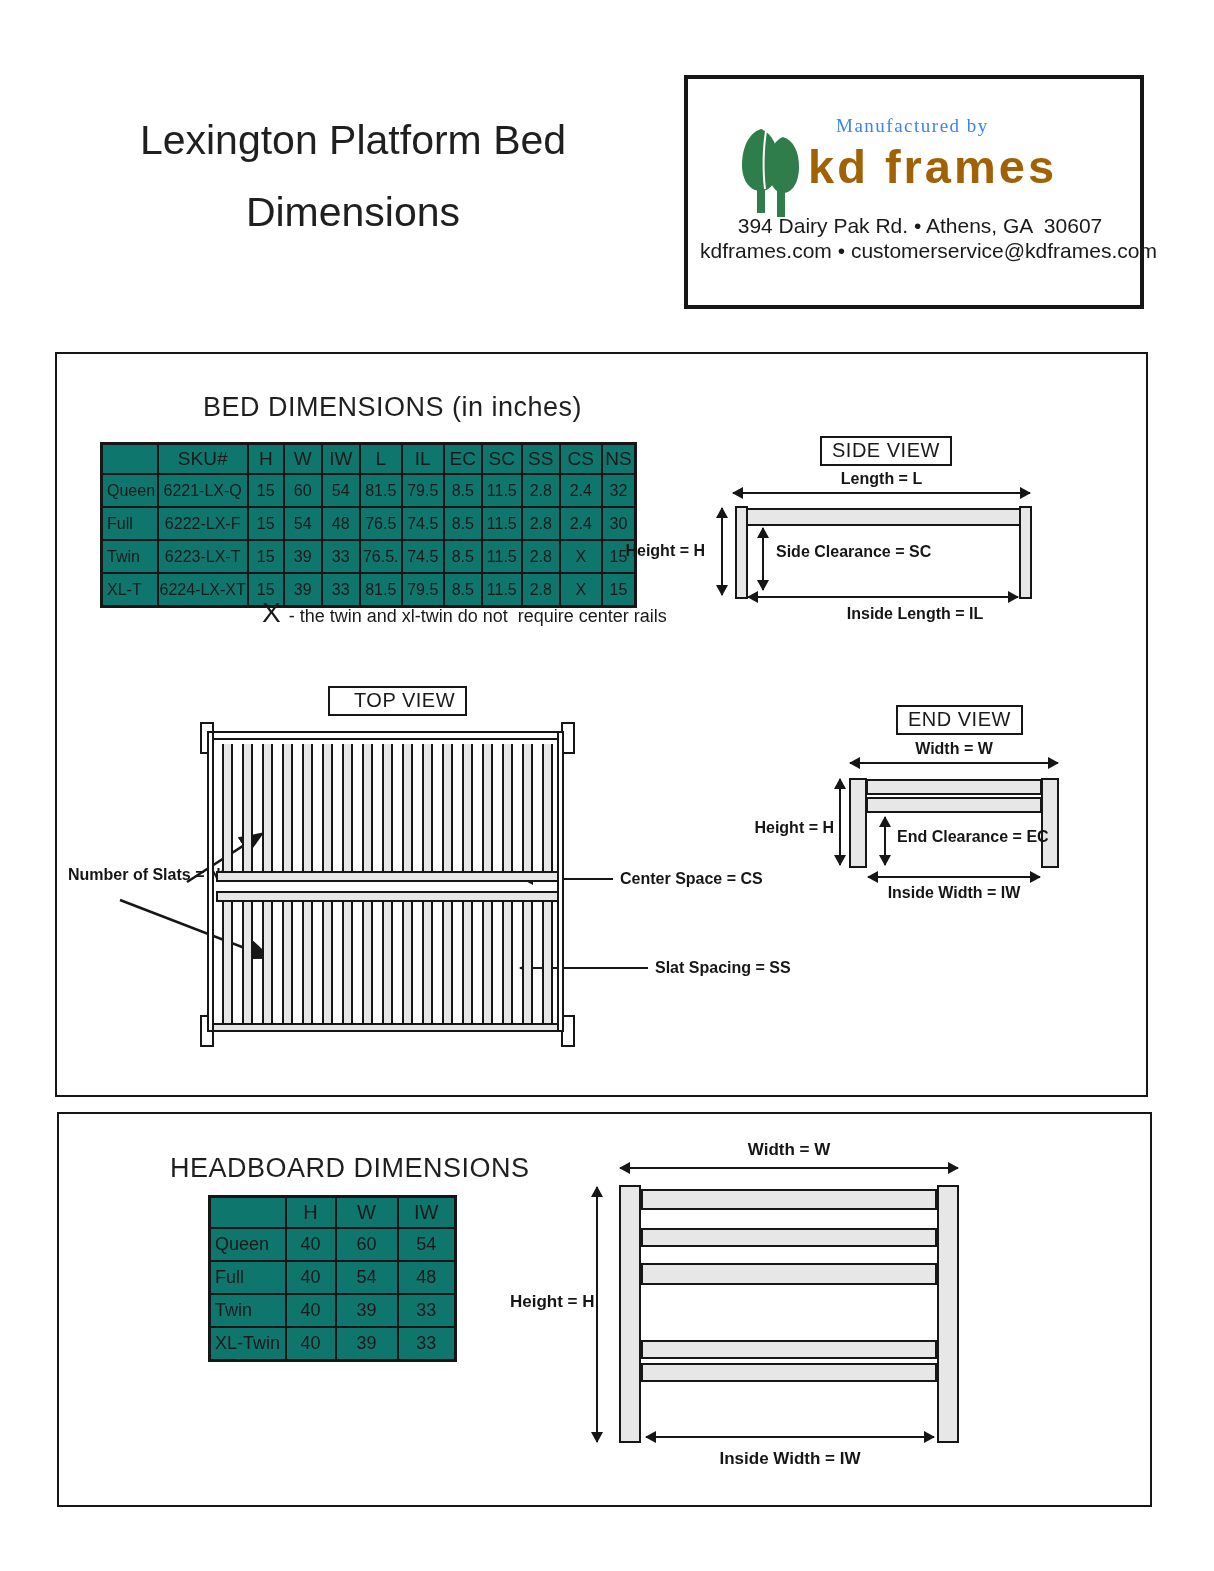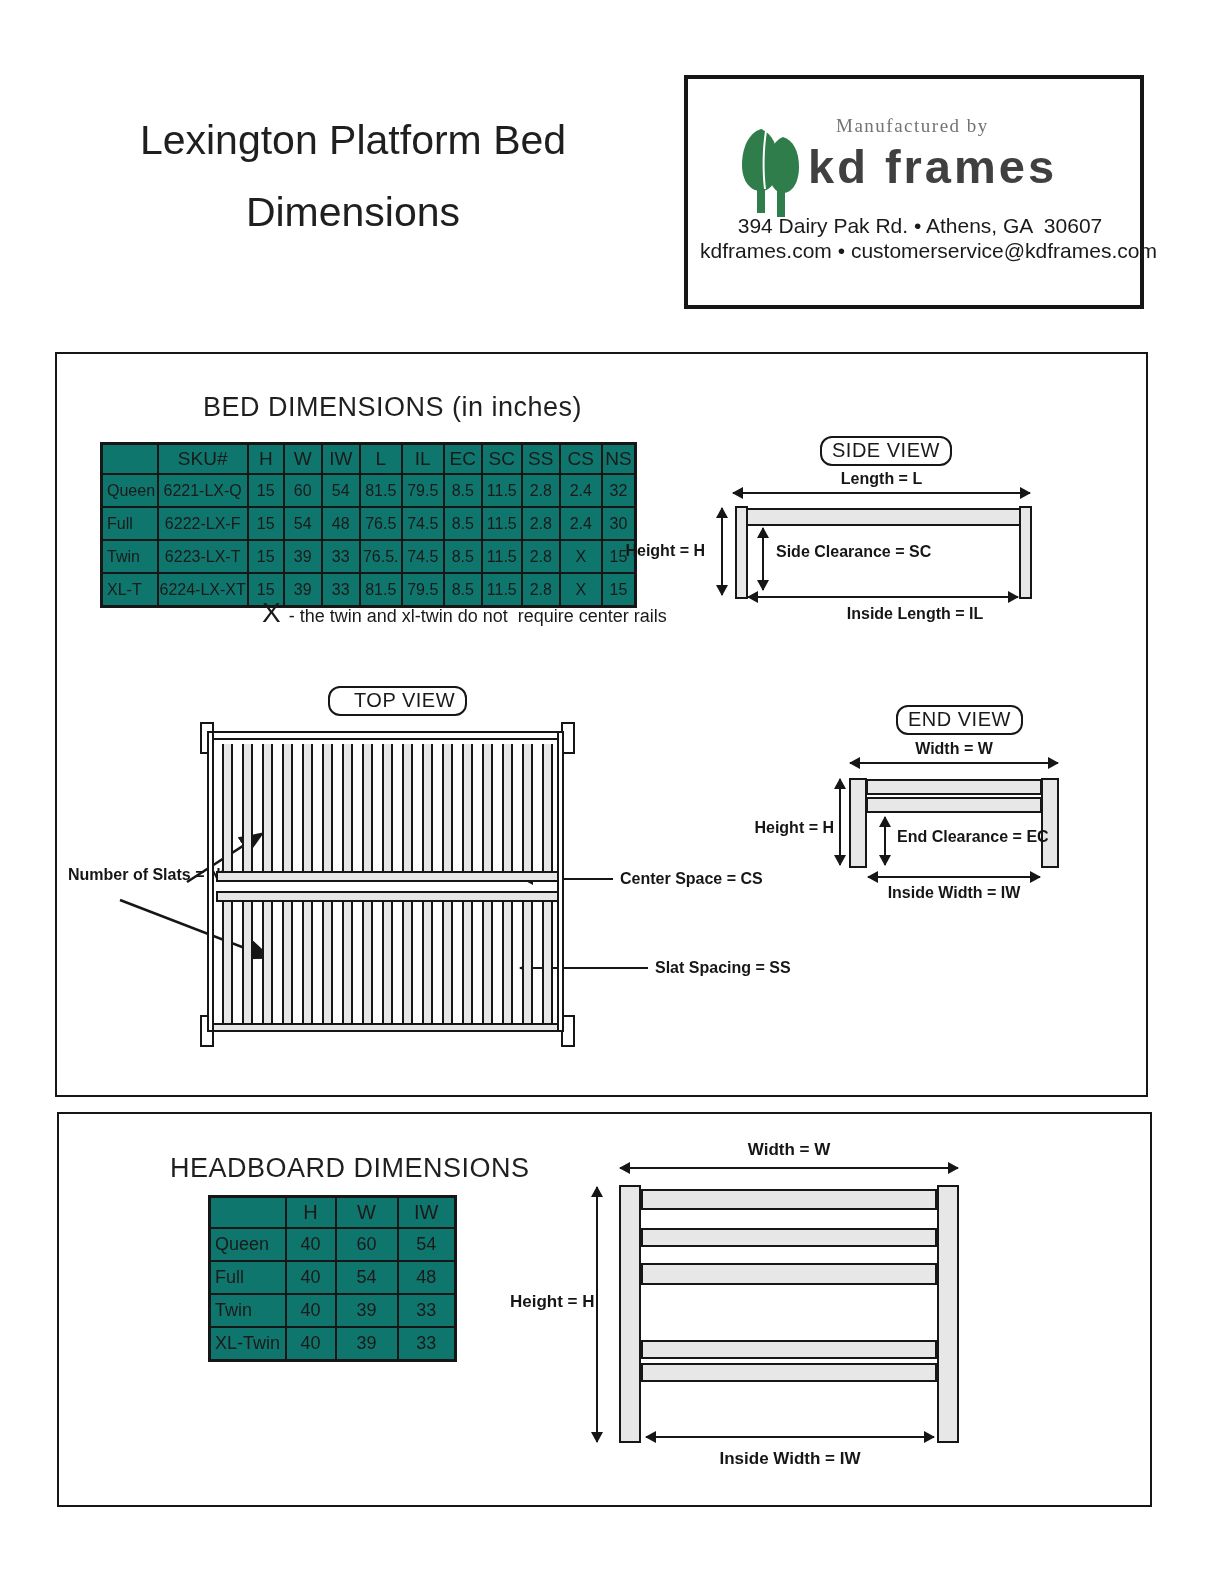--- a/index.html
+++ b/index.html
@@ -11,21 +11,21 @@
   .abs { position:absolute; }
 
   
   #doc-title { left:118px; top:104px; width:470px; text-align:center;
     font-size:41px; line-height:72px; color:#1f1f1f; }
 
   
   #mfg-box { left:684px; top:75px; width:452px; height:226px;
     border:4px solid #161616; background:#fff; }
   #mfg-tagline { left:148px; top:36px; font-family:"Liberation Serif", serif;
-    font-size:19px; letter-spacing:1.5px; color:#737373; }
+    font-size:19px; letter-spacing:1.5px; color:#3b82f6; }
   #mfg-logo { left:52px; top:46px; }
   #mfg-brand { left:120px; top:60px; font-size:47px; font-weight:bold;
     letter-spacing:3px; }
   #mfg-addr-wrap { left:0; top:134px; width:452px; text-align:center; }
   #mfg-addr-wrap div { font-size:21px; line-height:25px; white-space:pre;margin-left:12px; }
 
   
   .section-box { border:2px solid #161616; background:#fff; }
   #box-bed  { left:55px; top:352px;  width:1089px; height:741px; }
   #box-head { left:57px; top:1112px; width:1091px; height:391px; }
@@ -44,21 +44,21 @@
   #head-table td { height:31px; font-size:18px; }
   table.dim-table td.rowlabel { text-align:left; padding-left:4px; }
   table.dim-table td.xcell { font-size:20px; }
 
   
   #footnote { left:262px; top:597px; display:flex; align-items:baseline; gap:8px; }
   #footnote .xbig { font-size:28px; }
   #footnote .ftext { font-size:18px; white-space:pre; }
 
   
-  .view-title { border:2.5px solid #161616; border-radius:12px; background:#fff;
+  .view-title { border:2.5px solid #161616; border-radius:0; background:#fff;
     font-size:20px; padding:1px 10px 2px 10px; letter-spacing:0.5px; }
 
   
   .dim-label { font-size:16px; font-weight:bold; white-space:nowrap; color:#161616; }
   .center { text-align:center; }
   .right { text-align:right; }
 
   
   .harrow { height:0; border-top:2px solid #161616; }
   .harrow::before, .harrow::after { content:""; position:absolute; top:-7px;
@@ -103,21 +103,21 @@
     <div class="abs" id="mfg-tagline">Manufactured by</div>
     <svg class="abs" id="mfg-logo" width="62" height="100" viewBox="0 0 62 100">
       <g fill="#2e7d4b">
         <rect x="17" y="62" width="8" height="26"></rect>
         <rect x="37" y="64" width="8" height="28"></rect>
         <path d="M21 4 C8 8 2 24 2 40 C2 56 10 66 21 66 C32 66 38 54 38 38 C38 20 32 8 21 4 Z"></path>
         <path d="M43 12 C33 16 28 28 28 42 C28 56 34 68 43 68 C53 68 59 56 59 42 C59 26 53 15 43 12 Z"></path>
         <path d="M25 6 C22 26 22 46 24 64 L26 64 C24 46 24 26 27 6 Z" fill="#ffffff"></path>
       </g>
     </svg>
-    <div class="abs" id="mfg-brand" style="color:#404040;">kd frames</div>
+    <div class="abs" id="mfg-brand" style="color:#a16207;">kd frames</div>
     <div class="abs" id="mfg-addr-wrap">
       <div>394 Dairy Pak Rd. • Athens, GA  30607</div>
       <div>kdframes.com • customerservice@kdframes.com</div>
     </div>
   </div>
 
   <div class="abs section-box" id="box-bed"></div>
 
   <div class="abs section-heading" style="left:203px; top:392px;">BED DIMENSIONS (in inches)</div>
 

